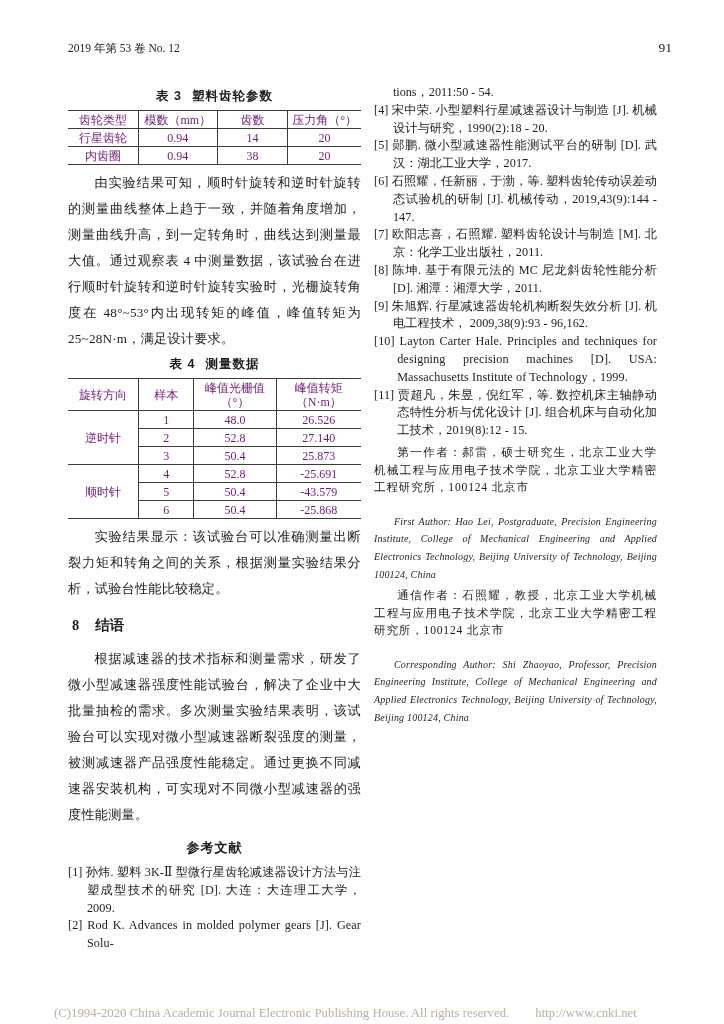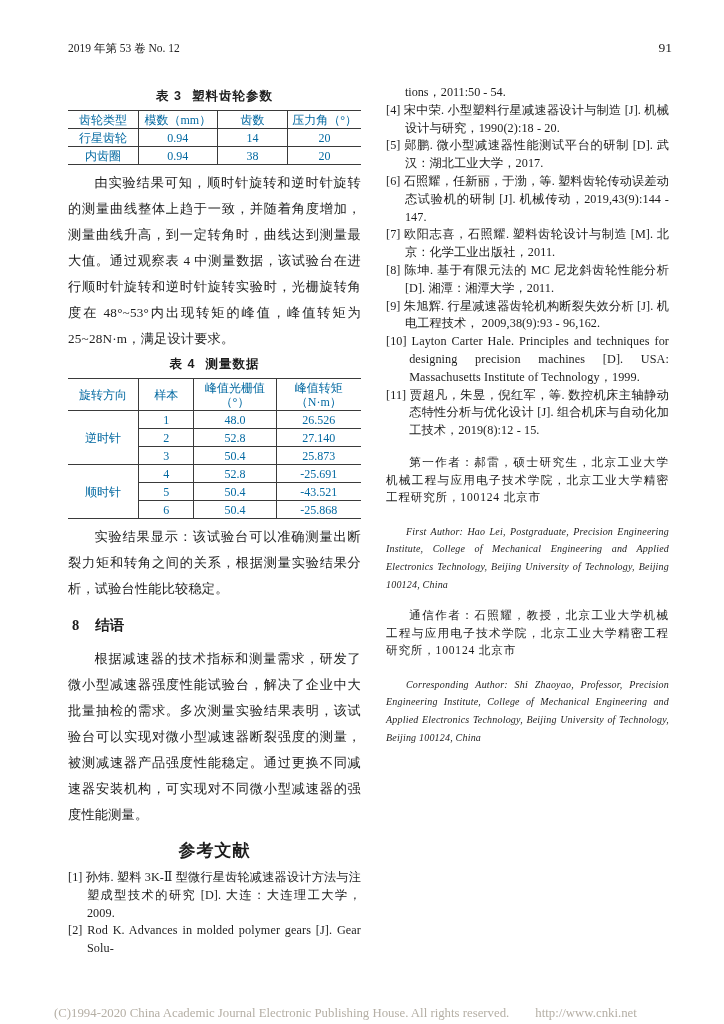--- a/index.html
+++ b/index.html
@@ -14,35 +14,35 @@
     overflow:hidden;
   }
   .page-header {
     position:absolute; top:40px; left:68px; right:52px;
     display:flex; justify-content:space-between; align-items:baseline;
     font-size:11.5px; color:#222;
   }
   .page-num { font-size:13.5px; }
   .columns {
     position:absolute; top:84px; left:68px; width:601px;
-    display:flex; gap:25px;
+    display:flex; gap:13px;
   }
   .col-left  { width:293px; }
   .col-right { width:283px; }
 
   .tbl-caption {
     text-align:center; font-weight:bold;
     font-size:12.5px; margin:4px 0 5px 0;
     font-family:"Liberation Sans","DejaVu Sans",sans-serif;
     letter-spacing:1px;
   }
   .tbl-caption .cap-no { margin-right:10px; }
   table.data-table {
     width:100%; border-collapse:collapse;
-    font-size:12px; color:#0369a1;
+    font-size:12px; color:#701a75;
     border-top:1.6px solid #2a2a2a; border-bottom:1.6px solid #2a2a2a;
   }
   table.data-table th, table.data-table td {
     border:1px solid #3a3a3a;
     font-weight:normal; text-align:center;
     padding:1.5px 2px; height:16px; line-height:14px;
   }
   table.data-table tr th:first-child, table.data-table tr td:first-child { border-left:none; }
   table.data-table tr th:last-child,  table.data-table tr td:last-child  { border-right:none; }
 
@@ -51,38 +51,38 @@
     text-align:justify; text-indent:2em;
     margin:5px 0 4px 0; letter-spacing:0.2px;
   }
   .section-heading {
     font-weight:bold; font-size:14.5px;
     margin:14px 0 11px 4px;
     font-family:"Liberation Sans","DejaVu Sans",sans-serif;
   }
   .section-heading .sec-no { margin-right:16px; font-family:"Liberation Serif",serif; }
   .ref-heading {
-    text-align:center; font-weight:bold; font-size:17px;
+    text-align:center; font-weight:bold; font-size:13px;
     margin:11px 0 7px 0; letter-spacing:1px;
     font-family:"Liberation Sans","DejaVu Sans",sans-serif;
   }
   p.ref-item {
     font-size:12.2px; line-height:17.8px;
     text-align:justify;
     padding-left:1.55em; text-indent:-1.55em;
     letter-spacing:0.1px;
   }
   p.ref-cont {
     font-size:12.2px; line-height:17.8px;
     padding-left:1.55em; text-align:justify;
   }
   p.author-note-cn {
     font-size:11.6px; line-height:17.6px;
     text-align:justify; text-indent:2em;
-    letter-spacing:0.8px; margin-top:14px;
+    letter-spacing:0.8px; margin-top:4px;
   }
   p.author-note-en {
     font-size:10px; line-height:17.6px;
     text-align:justify; text-indent:2em;
     font-style:italic; margin-top:16px; letter-spacing:0.2px;
   }
   .page-footer {
     position:absolute; left:54px; bottom:3px; right:40px;
     font-size:12.8px; color:#b5afa5;
     white-space:nowrap;
@@ -164,21 +164,21 @@
           </tr>
           <tr>
             <td rowspan="3"><span>顺时针</span></td>
             <td>4</td>
             <td>52.8</td>
             <td>-25.691</td>
           </tr>
           <tr>
             <td>5</td>
             <td>50.4</td>
-            <td>-43.521</td>
+            <td>-43.579</td>
           </tr>
           <tr>
             <td>6</td>
             <td>50.4</td>
             <td>-25.868</td>
           </tr>
         </tbody>
       </table>
 
       <p class="body-para">实验结果显示：该试验台可以准确测量出断裂力矩和转角之间的关系，根据测量实验结果分析，试验台性能比较稳定。</p>

